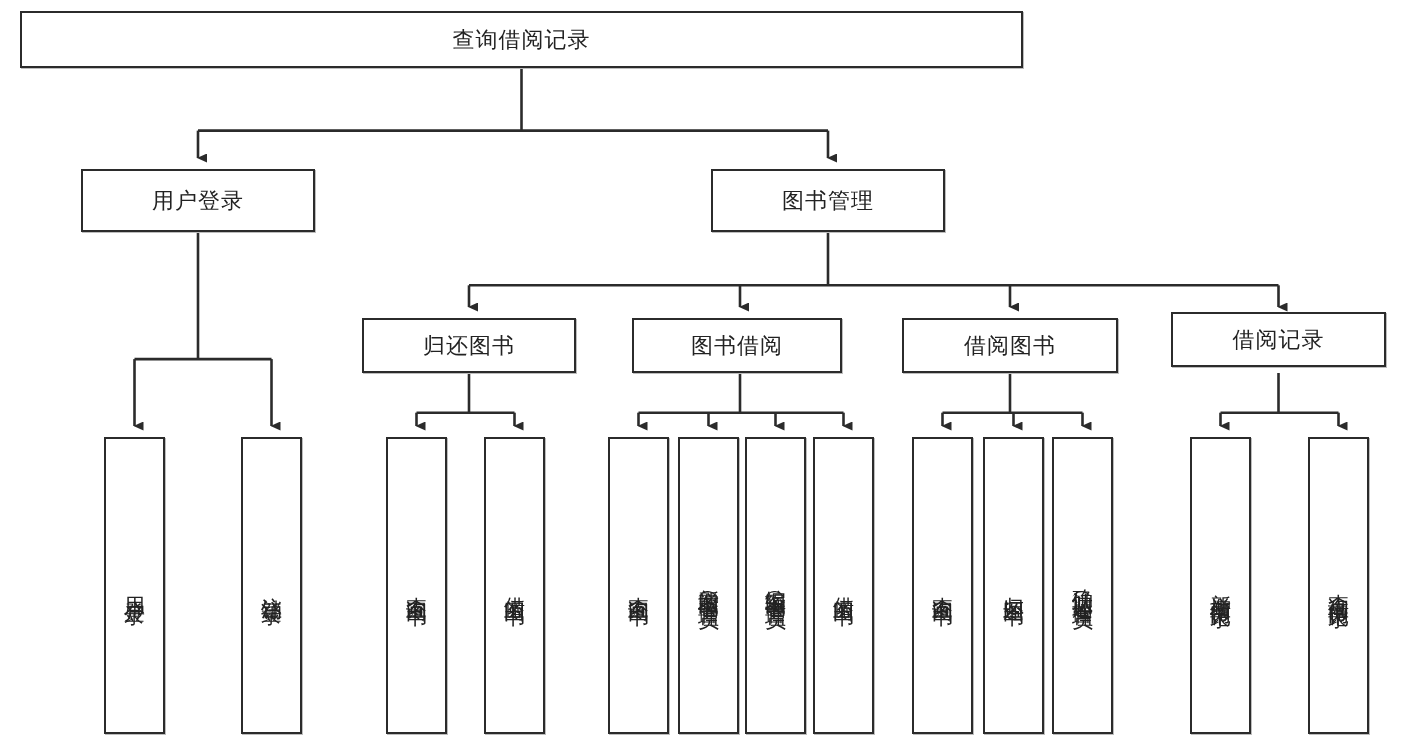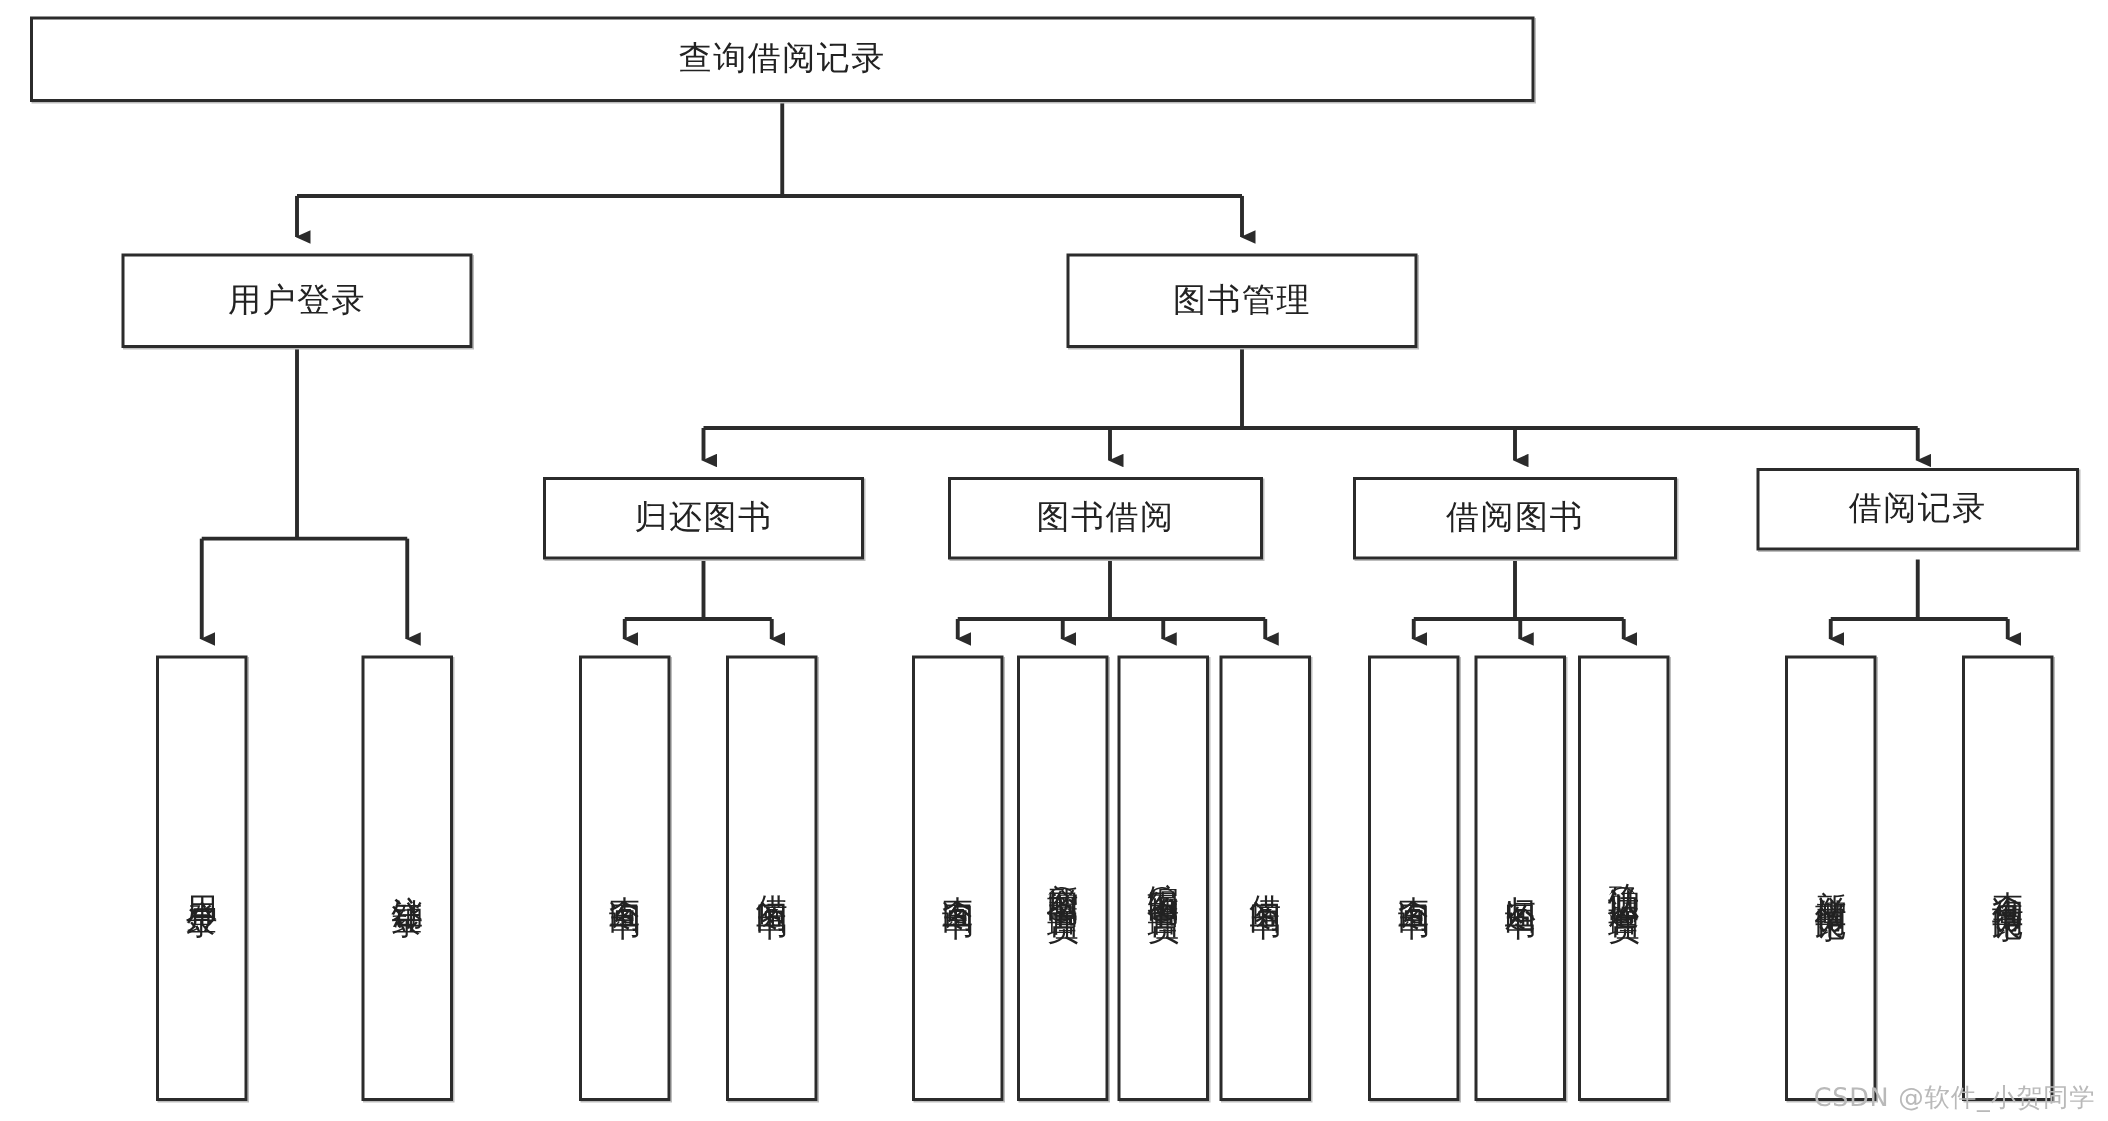--- a/index.html
+++ b/index.html
@@ -171,15 +171,14 @@
         <span>确认归还（管理员）</span>
       </div>
       <div class="node vertical" style="left: 1190px; top: 437px; width: 61px; height: 297px;">
         <span>新增借阅记录</span>
       </div>
       <div class="node vertical" style="left: 1308px; top: 437px; width: 61px; height: 297px;">
         <span>查询借阅记录</span>
       </div>
     </div>
 
-  <div id="watermark">CSDN @软件_小贺同学</div>
 
 </div>
 
 </body></html>

